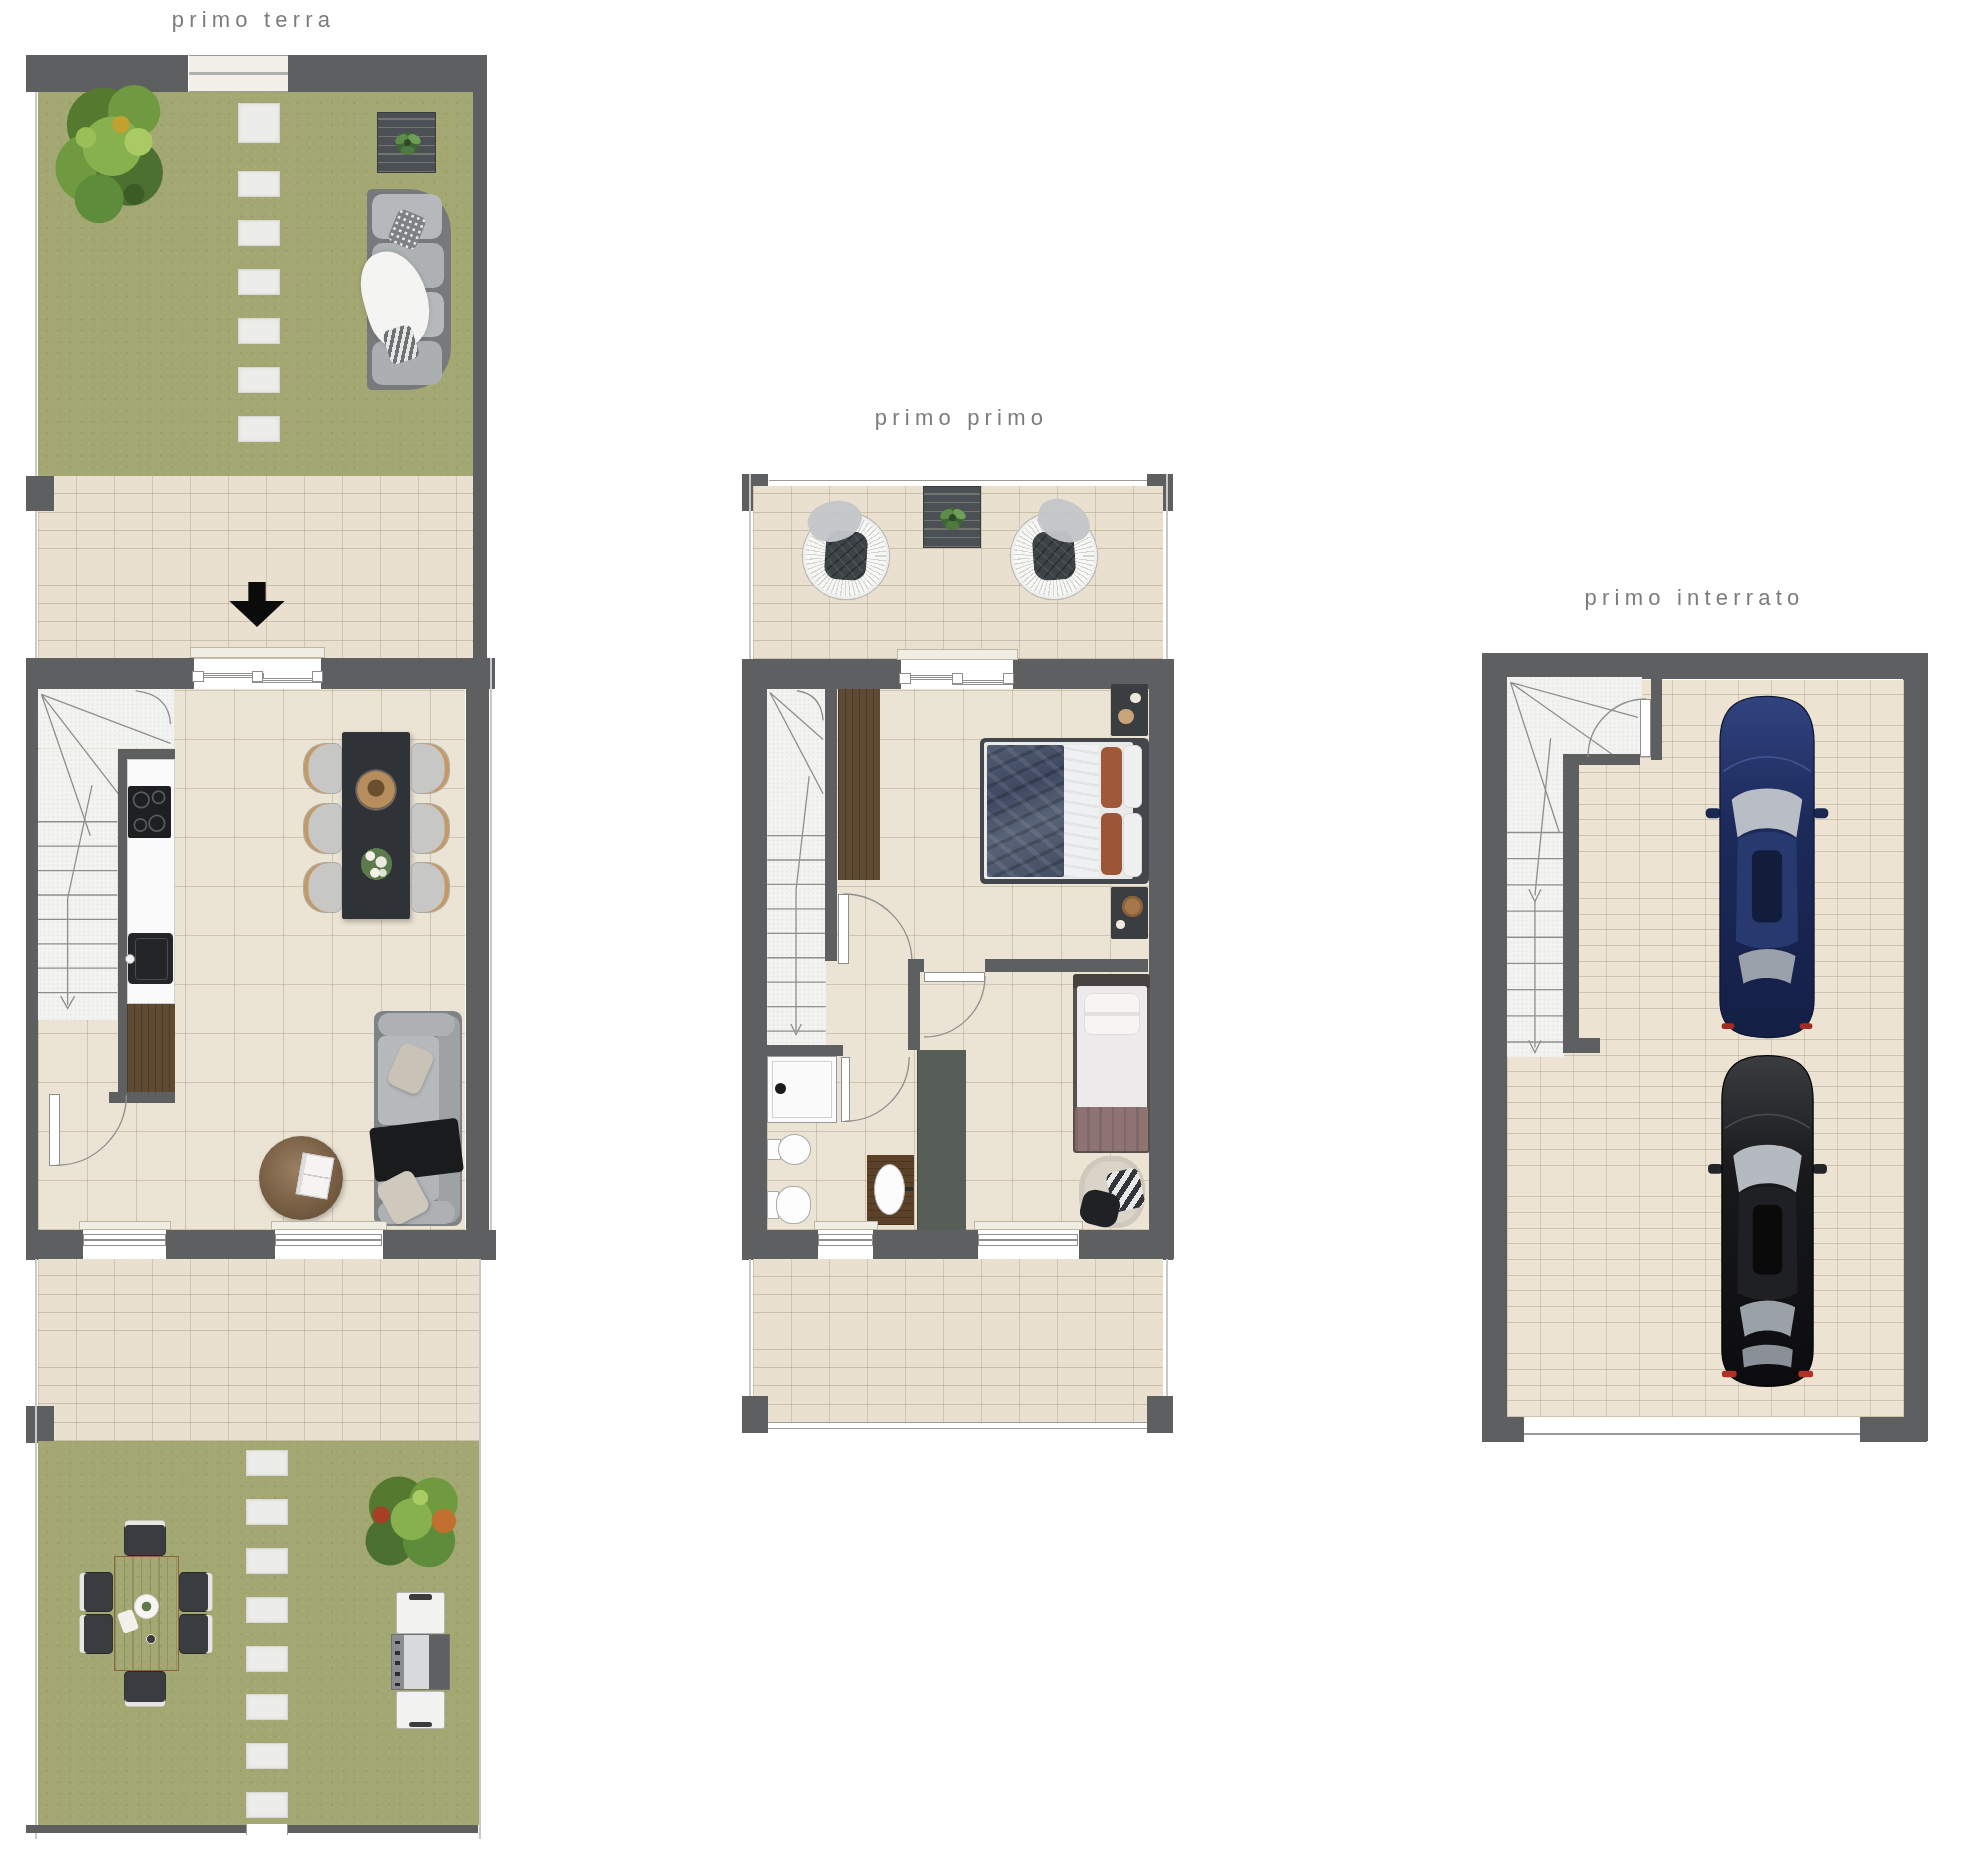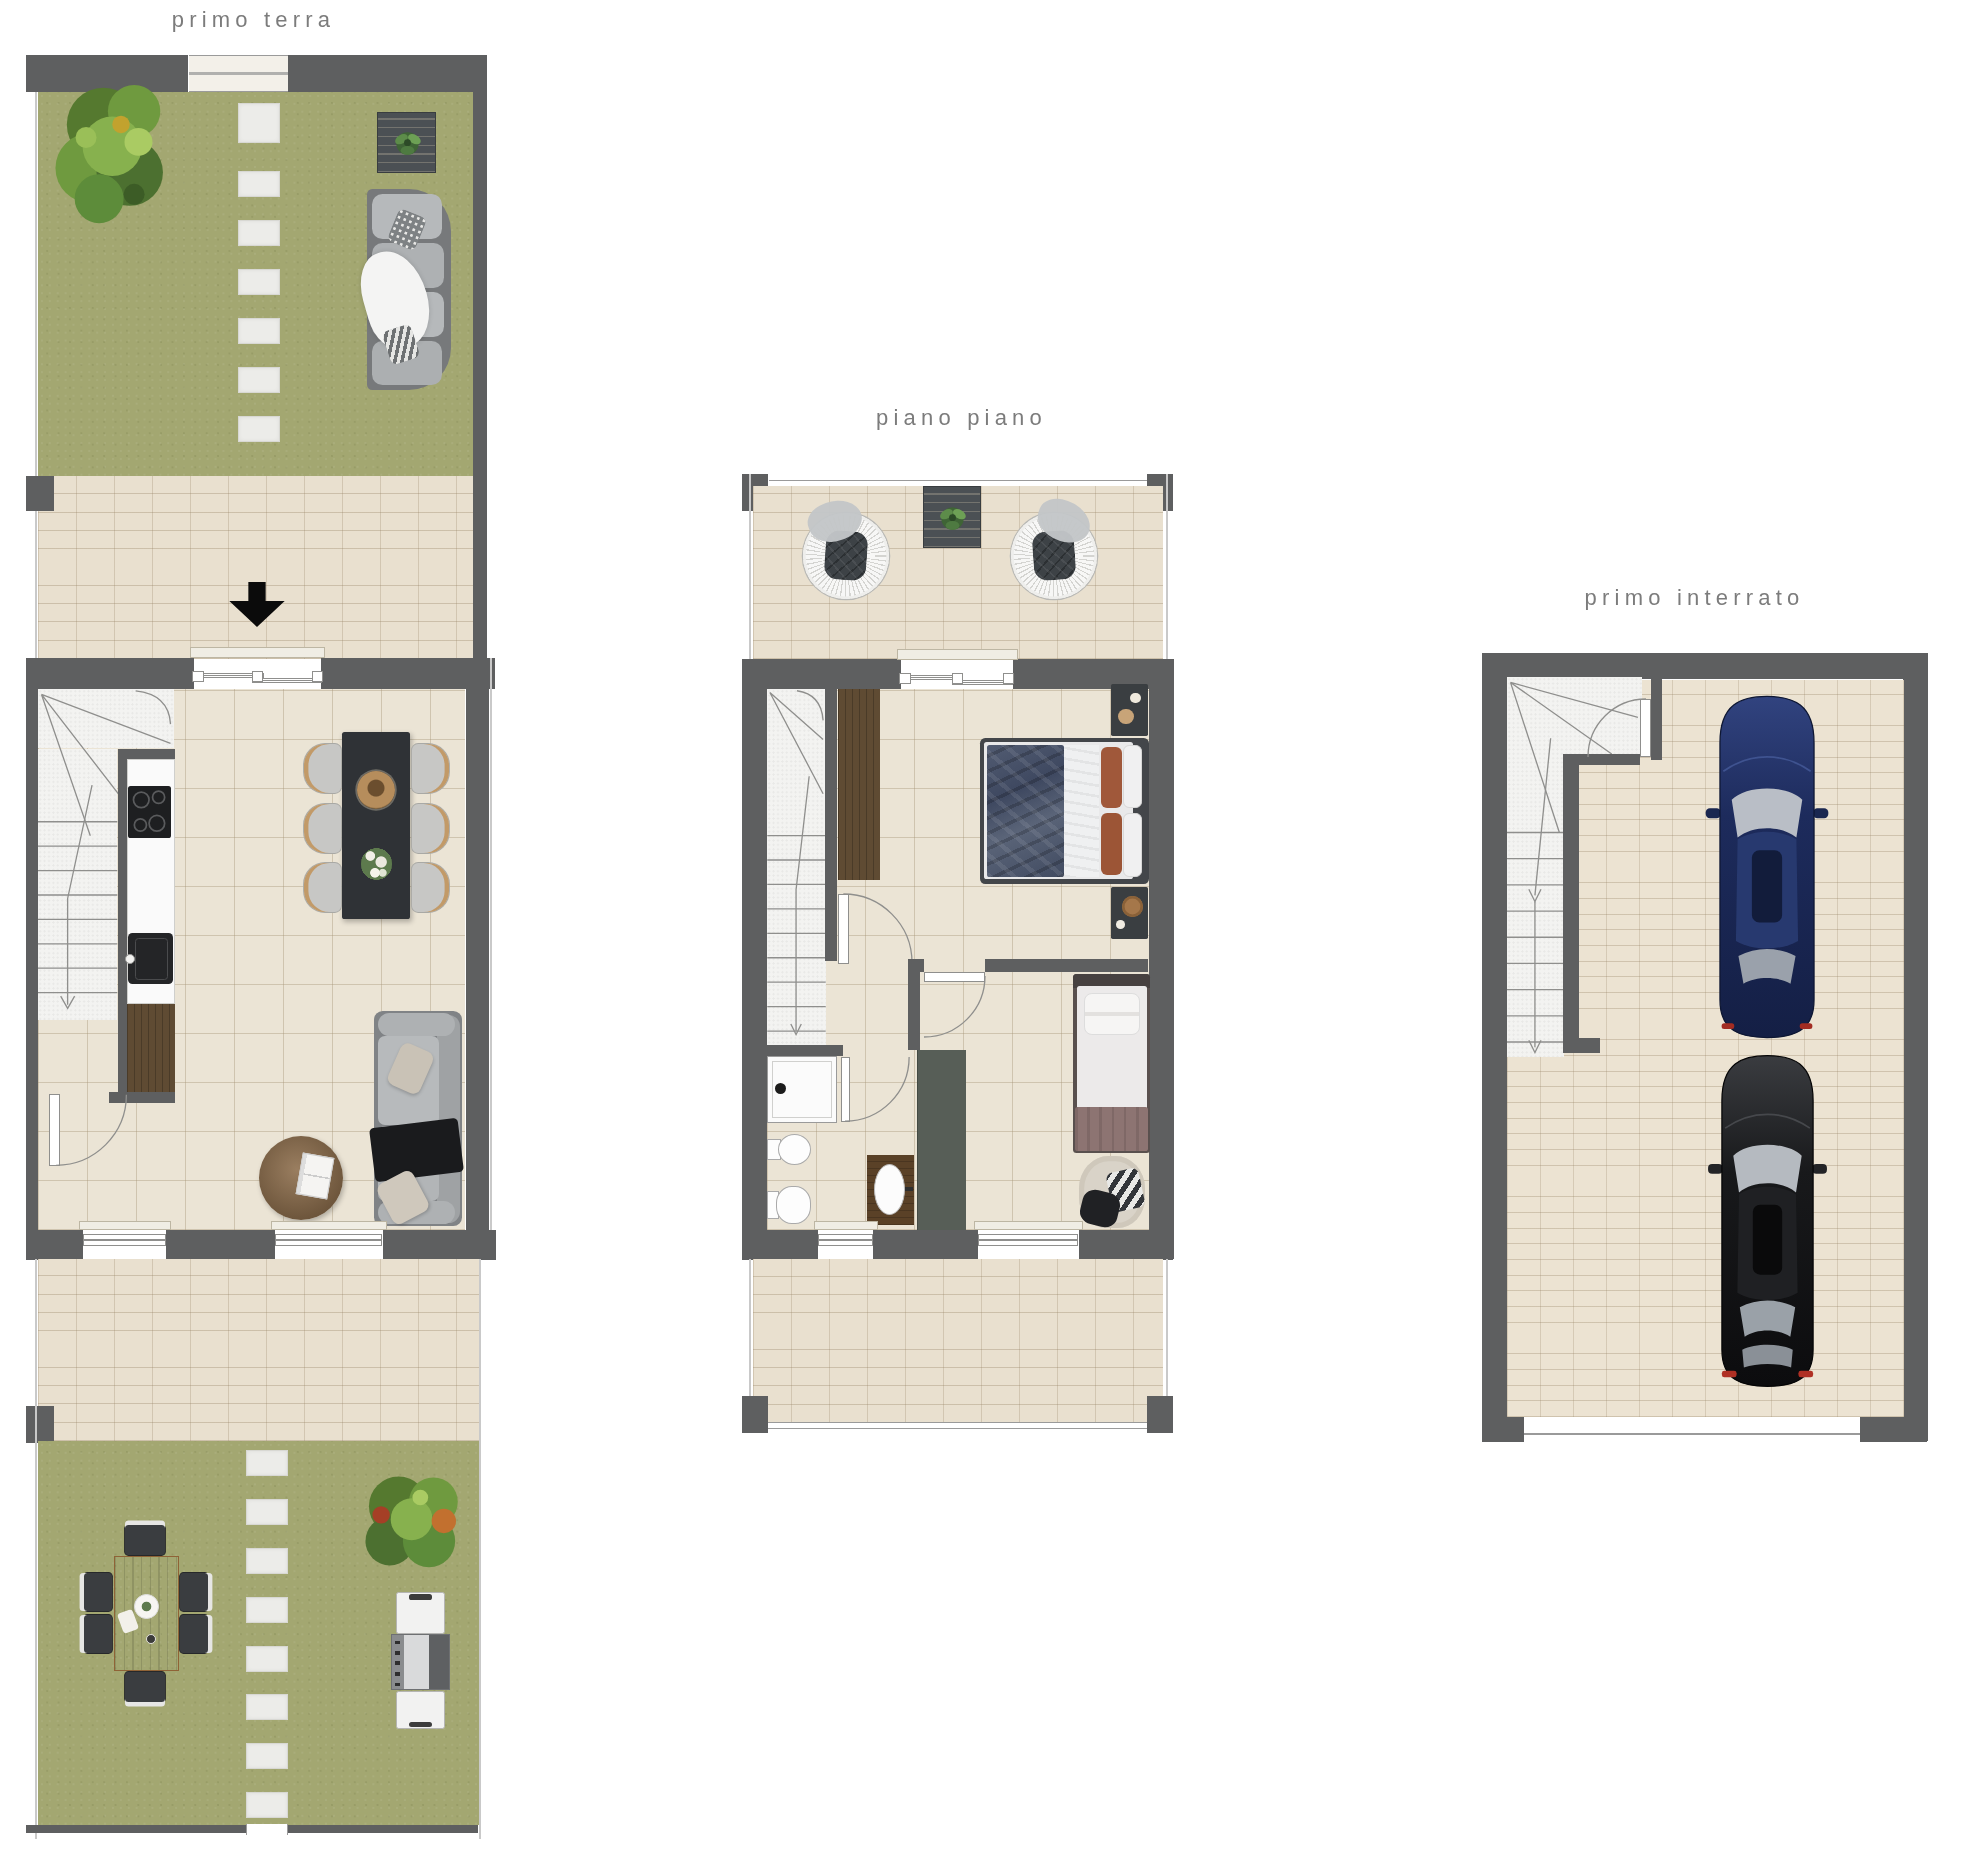--- a/index.html
+++ b/index.html
@@ -245,21 +245,21 @@
       <div class="abs" style="left:5.2px;top:101px;width:49px;height:38px;background:#f2f2f1;border:0.9px solid #b5b5b3;border-radius:2.6px;box-sizing:border-box">
         <div class="abs" style="left:12.2px;top:30px;width:23px;height:5.2px;background:#3c3c3c;border-radius:2.6px"></div>
       </div>
     </div>
 
     <div class="w" style="left:26px;top:1825px;width:452px;height:7.9px"></div>
     <div class="abs" style="left:246px;top:1824px;width:42px;height:11.4px;background:#fff;border-left:1.7px solid #9a9a9a;border-right:1.7px solid #9a9a9a;box-sizing:border-box"></div>
   </div>
 
   <div class="abs" style="left:0;top:0;width:100%;height:100%">
-    <div class="label" style="left:787px;top:405px;width:349px">piano piano</div>
+    <div class="label" style="left:787px;top:405px;width:349px">primo primo</div>
 
     <div class="w" style="left:742px;top:474px;width:26px;height:37px"></div>
     <div class="w" style="left:1147px;top:474px;width:26px;height:37px"></div>
     <div class="abs" style="left:769px;top:480px;width:378px;height:7px;background:#fff;border-top:1.7px solid #9a9a9a;border-bottom:1.7px solid #9a9a9a;box-sizing:border-box"></div>
     <div class="thin" style="left:749px;top:474px;width:1.7px;height:185px"></div>
     <div class="thin" style="left:1166px;top:474px;width:1.7px;height:185px"></div>
     <div class="brick" style="left:753px;top:486px;width:410px;height:173px"></div>
 
     <div class="abs" style="left:803px;top:513px;width:86px;height:86px">
       <div class="egg" style="left:0;top:0;width:86px;height:86px"></div>

